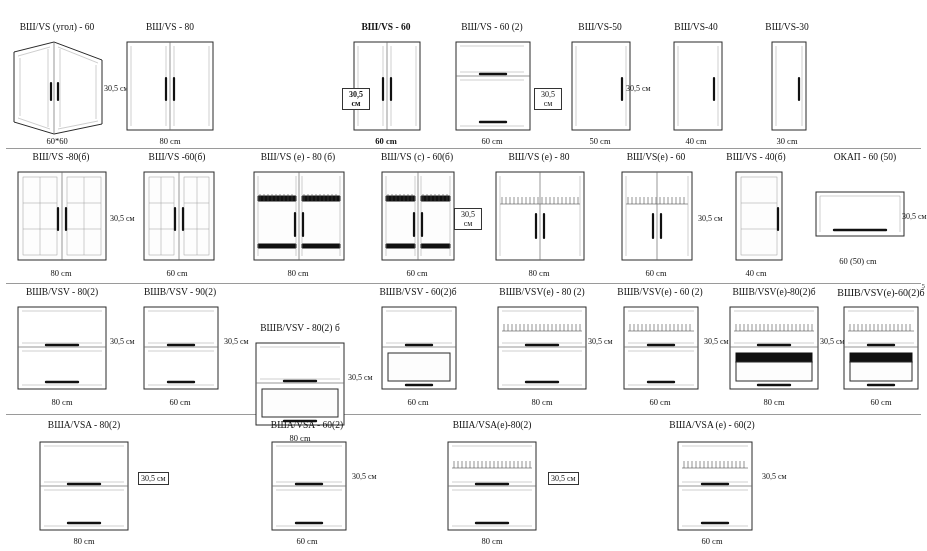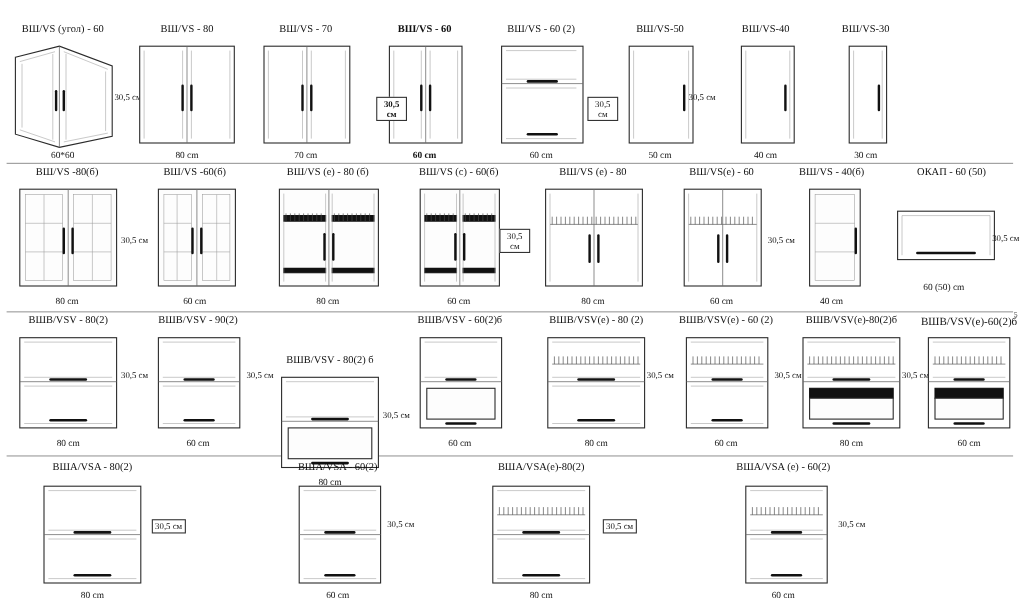--- a/index.html
+++ b/index.html
@@ -81,33 +81,20 @@
         <rect class="panel" x="2" y="4" width="86" height="88"></rect>
         <path class="thin" d="M45,4 L45,92"></path>
         <path class="hair" d="M6,8 L6,88 M41,8 L41,88 M49,8 L49,88 M84,8 L84,88"></path>
         <path class="handle" d="M41,40 L41,62"></path>
         <path class="handle" d="M49,40 L49,62"></path>
       </svg>
     </div>
     <div class="below" style="left:0;top:114px;width:104px;">80 cm</div>
   </div>
 
-  <div class="cell" style="left:228px;top:22px;width:100px;height:124px;">
-    <div class="cap">ВШ/VS - 70</div>
-    <div class="art" style="top:16px;left:10px;">
-      <svg width="82" height="96">
-        <rect class="panel" x="2" y="4" width="78" height="88"></rect>
-        <path class="thin" d="M41,4 L41,92"></path>
-        <path class="hair" d="M6,8 L6,88 M37,8 L37,88 M45,8 L45,88 M76,8 L76,88"></path>
-        <path class="handle" d="M37,40 L37,62"></path>
-        <path class="handle" d="M45,40 L45,62"></path>
-      </svg>
-    </div>
-    <div class="below" style="left:0;top:114px;width:100px;">70 cm</div>
-  </div>
 
   <div class="cell" style="left:340px;top:22px;width:92px;height:124px;font-weight:bold;">
     <div class="cap">ВШ/VS - 60</div>
     <div class="art" style="top:16px;left:12px;">
       <svg width="70" height="96">
         <rect class="panel" x="2" y="4" width="66" height="88"></rect>
         <path class="thin" d="M35,4 L35,92"></path>
         <path class="hair" d="M6,8 L6,88 M31,8 L31,88 M39,8 L39,88 M64,8 L64,88"></path>
         <path class="handle" d="M31,40 L31,62"></path>
         <path class="handle" d="M39,40 L39,62"></path>

